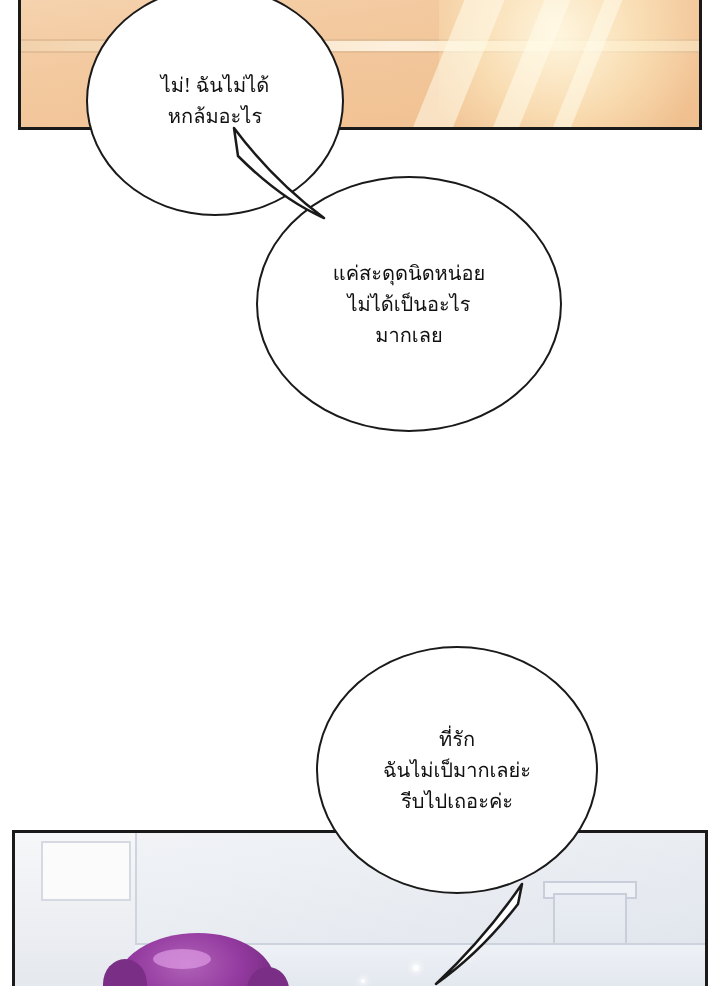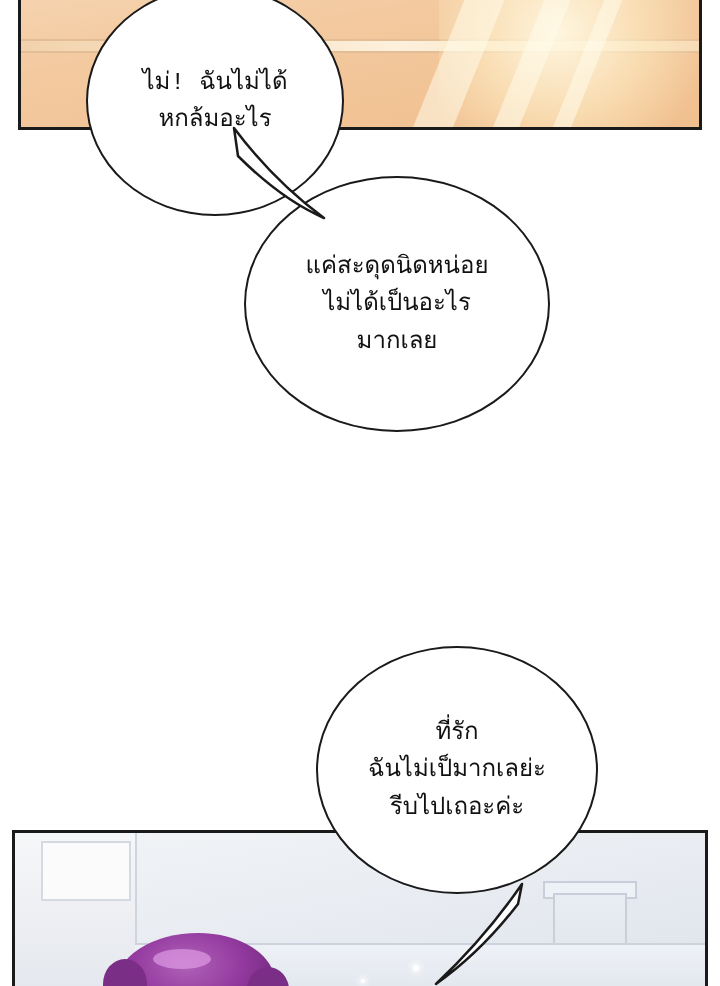--- a/index.html
+++ b/index.html
@@ -151,22 +151,22 @@
     border-radius: 50%;
     box-sizing: border-box;
     display: flex;
     align-items: center;
     justify-content: center;
     text-align: center;
     color: #111111;
     z-index: 6;
   }
   .bubble-text {
-    font-family: Liberation Mono, monospace;
-    font-size: 24px;
+    font-family: Liberation Serif, serif;
+    font-size: 20px;
     line-height: 1.55;
     white-space: pre-line;
     padding: 0 12px;
   }
 
   
   .tail {
     position: absolute;
     z-index: 7;
     pointer-events: none;
@@ -210,21 +210,21 @@
     <svg width="110" height="100" viewBox="0 0 110 100">
       <path d="M6 2 C 30 34, 58 64, 96 92 C 64 78, 34 54, 10 30 Z" fill="#ffffff" stroke="#1a1a1a" stroke-width="2.5" stroke-linejoin="round"></path>
       <path d="M4 0 C 28 32, 56 62, 94 90" fill="none" stroke="#ffffff" stroke-width="0"></path>
     </svg>
   </div>
   <div class="bubble" id="bubble-1" style="left:86px; top:-14px; width:258px; height:230px;">
     <div class="bubble-text">ไม่! ฉันไม่ได้
 หกล้มอะไร</div>
   </div>
 
-  <div class="bubble" id="bubble-2" style="left:244px; top:176px; width:306px; height:256px;">
+  <div class="bubble" id="bubble-2" style="left:256px; top:176px; width:306px; height:256px;">
     <div class="bubble-text">แค่สะดุดนิดหน่อย
 ไม่ได้เป็นอะไร
 มากเลย</div>
   </div>
 
   <div class="tail" style="left:430px; top:880px;">
     <svg width="100" height="110" viewBox="0 0 100 110">
       <path d="M92 4 C 70 36, 44 68, 6 104 C 40 80, 68 50, 88 24 Z" fill="#ffffff" stroke="#1a1a1a" stroke-width="2.5" stroke-linejoin="round"></path>
     </svg>
   </div>

